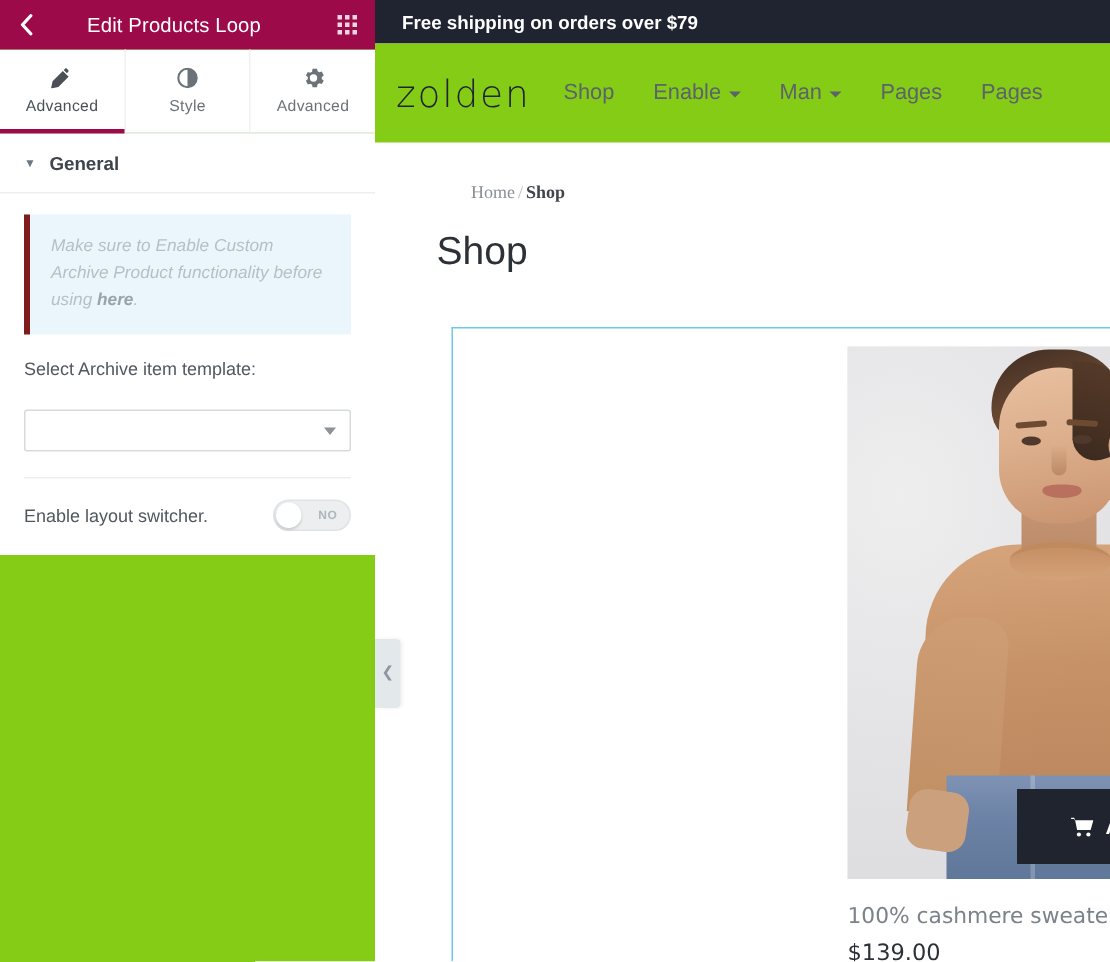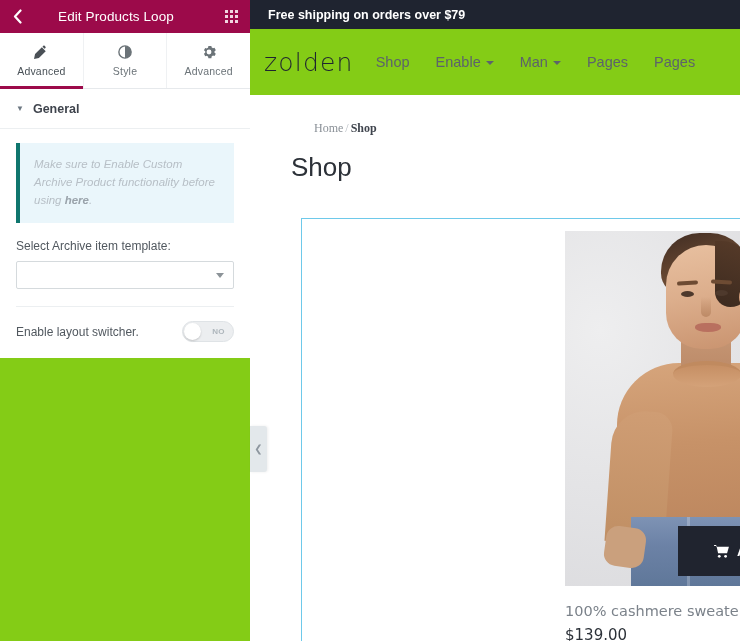--- a/index.html
+++ b/index.html
@@ -70,31 +70,31 @@
     height: 40px; display: flex; align-items: center; gap: 9px;
     padding: 0 16px; border-bottom: 1px solid #eceff1;
     cursor: pointer;
   }
   .section-head .caret { color: #6d7882; font-size: 8px; line-height: 1; }
   .section-head .stitle { font-size: 12.5px; font-weight: bold; color: #3f444d; text-align: center; }
 
   .pad { padding: 14px 16px 0 16px; }
 
   .notice {
-    background: #eaf6fb; border-left: 4px solid #0f766e;
+    background: #eaf6fb; border-left: 4px solid #7f1d1d;
     padding: 13px 14px 14px 14px; margin-bottom: 16px;
   }
   .notice p {
     font-size: 11.5px; line-height: 1.55; color: #b7bfc6;
     font-style: italic;
   }
   .notice a { color: #9aa3ab; font-weight: bold; font-style: italic; text-decoration: none; }
 
   .field-label {
-    font-size: 12px; color: #51585f; margin-bottom: 8px; display:block;
+    font-size: 12px; color: #51585f; margin-bottom: 20px; display:block;
   }
   .select-box {
     height: 28px; border: 1px solid #d5dadd; background: #fff;
     border-radius: 2px; position: relative; cursor: pointer;
   }
   .select-box .sel-val { font-size: 11.5px; color: #6b7378; line-height: 26px; padding-left: 8px; }
   .select-box .sel-caret {
     position: absolute; right: 9px; top: 50%; margin-top: -2px;
     width: 0; height: 0; border-left: 4.5px solid transparent;
     border-right: 4.5px solid transparent; border-top: 5px solid #8c9398;

